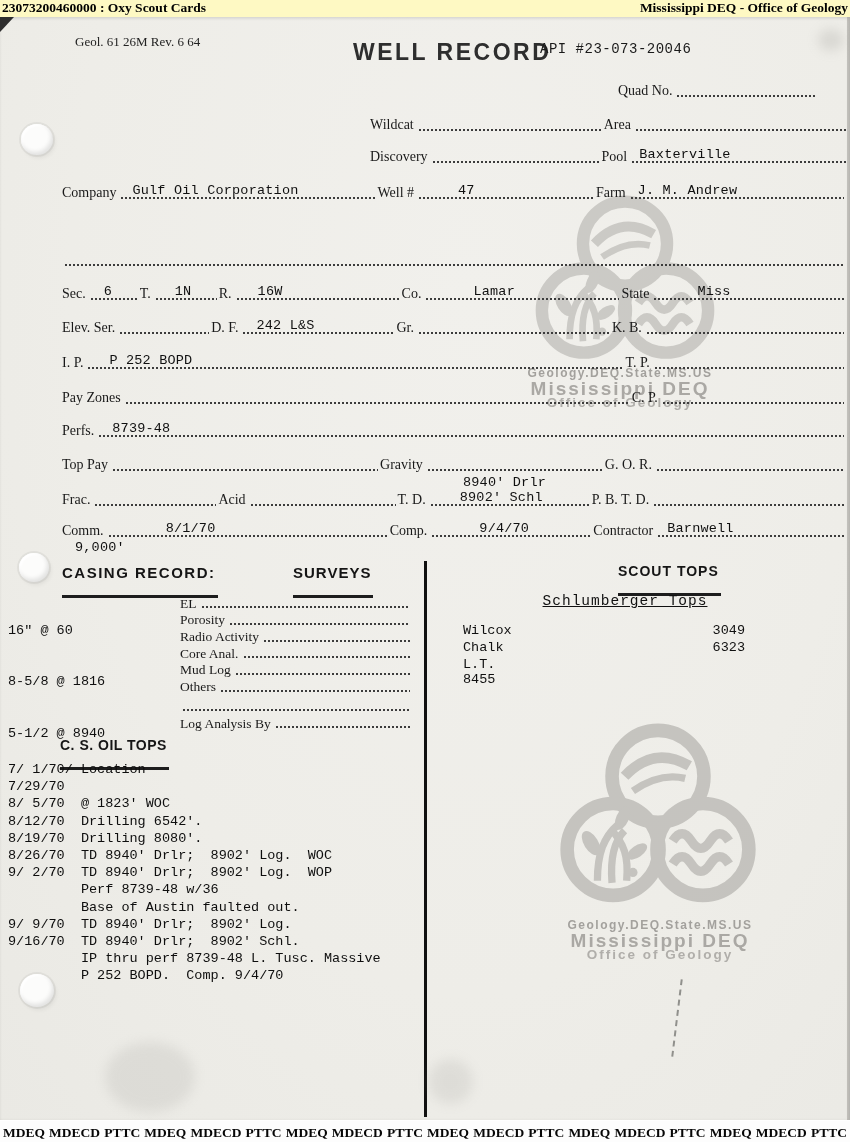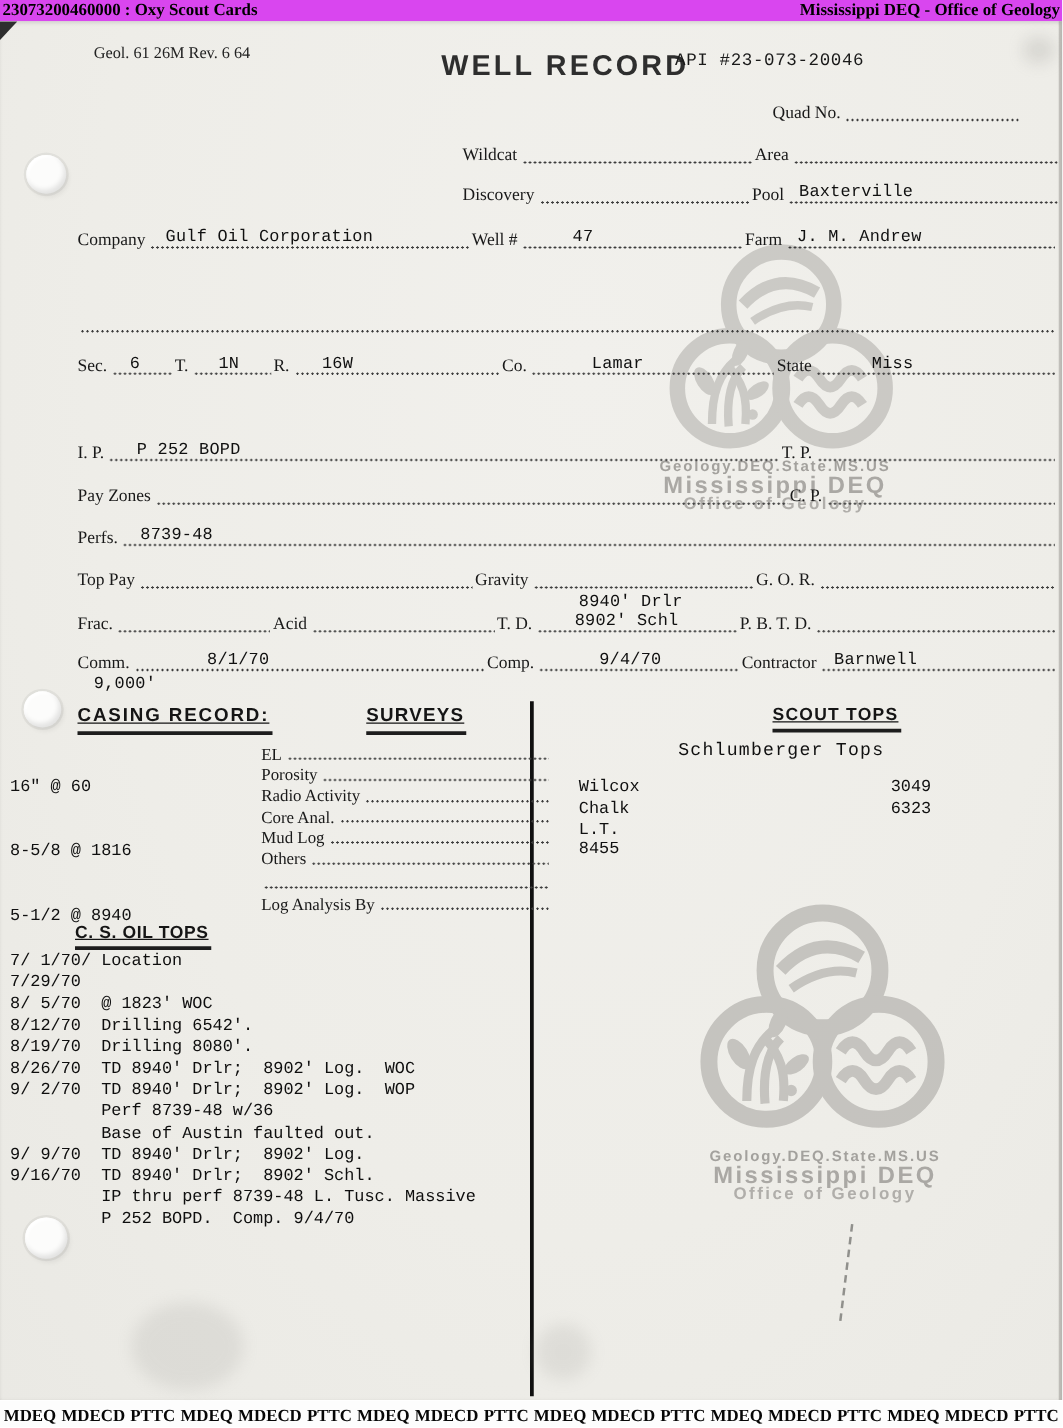--- a/index.html
+++ b/index.html
@@ -1,19 +1,19 @@
 <!DOCTYPE html>
 <html><head>
 <meta charset="utf-8">
 <style>
   html,body{margin:0;padding:0;background:#fff;}
   .page{position:relative;width:850px;height:1142px;background:#fff;overflow:hidden;
         font-family:"Liberation Serif",serif;}
   
-  .topbar{position:absolute;top:0;left:0;width:850px;height:17px;background:#d946ef;
+  .topbar{position:absolute;top:0;left:0;width:850px;height:17px;background:#fef9c3;
           display:flex;justify-content:space-between;align-items:flex-start;
           font:bold 13.5px "Liberation Serif",serif;color:#000;padding:0 2px;box-sizing:border-box;}
   .footer{position:absolute;top:1121px;left:0;width:850px;height:21px;background:#fdfdfd;
           display:flex;justify-content:space-between;align-items:flex-end;
           font:bold 13.5px "Liberation Serif",serif;color:#070707;padding:0 3px 1px 3px;box-sizing:border-box;}
   
   .paper{position:absolute;top:17px;left:0;width:850px;height:1103px;
          background:radial-gradient(ellipse at 55% 25%, #f1f0ec 0%, #eeede8 60%, #eae9e4 100%);
          box-shadow:inset 0 2px 3px rgba(0,0,0,.08), inset -2px 0 3px rgba(0,0,0,.06);}
   .corner-wedge{position:absolute;left:0;top:0;width:14px;height:15px;background:#2e2e2e;
@@ -35,32 +35,32 @@
   .lbl{font:14px "Liberation Serif",serif;color:#191919;white-space:nowrap;line-height:15px;padding-right:2px;}
   .dots{position:relative;flex:1 1 auto;height:3px;align-self:flex-end;margin:0 2px 1px 2px;
         background-image:radial-gradient(circle,#3c3c3c 0.9px,rgba(0,0,0,0) 1.15px);
         background-size:4px 2.4px;background-repeat:repeat-x;background-position:0 100%;}
   .val{position:absolute;bottom:1px;font:13.5px "Liberation Mono","DejaVu Sans Mono",monospace;
        color:#101010;white-space:pre;letter-spacing:.2px;}
   .mono-abs{position:absolute;font:13.5px "Liberation Mono","DejaVu Sans Mono",monospace;
             color:#101010;white-space:pre;letter-spacing:.2px;}
   
   .sec-head{position:absolute;font:bold 15px "Liberation Sans",sans-serif;color:#151515;
-            letter-spacing:1.5px;border-bottom:3px solid #1d1d1d;padding:0 2px 4px 0;text-decoration:underline;}
+            letter-spacing:1.5px;border-bottom:3px solid #1d1d1d;padding:0 2px 14px 0;}
   .divider-v{position:absolute;left:424px;top:544px;width:2.5px;height:556px;background:#101010;}
   
   .casing-list{position:absolute;left:8px;top:570px;font:13.5px "Liberation Mono","DejaVu Sans Mono",monospace;
                color:#101010;line-height:17.3px;white-space:pre;}
-  .surveys-list{position:absolute;left:180px;top:577px;width:232px;margin-left:29px;}
+  .surveys-list{position:absolute;left:180px;top:577px;width:232px;}
   .srow{display:flex;align-items:flex-end;height:16.7px;}
   .slbl{font:13.5px "Liberation Serif",serif;color:#191919;white-space:nowrap;line-height:14px;padding-right:2px;}
   .srow .dots{margin-bottom:2px;}
   .srow.gap{margin-top:3px;}
   .scout-sub{position:absolute;left:430px;top:576px;width:390px;text-align:center;
-             font:14.5px "Liberation Mono","DejaVu Sans Mono",monospace;color:#101010;letter-spacing:1px;}
+             font:14.5px "Liberation Mono","DejaVu Sans Mono",monospace;color:#101010;letter-spacing:1px;text-decoration:underline;}
   .scout-row{position:absolute;left:463px;width:282px;display:flex;justify-content:space-between;
              font:13.5px "Liberation Mono","DejaVu Sans Mono",monospace;color:#101010;}
   .oiltops{position:absolute;left:8px;top:744px;font:13.5px "Liberation Mono","DejaVu Sans Mono",monospace;
            color:#0e0e0e;line-height:17.2px;}
   .tline{white-space:pre;height:17.2px;}
   
   .wm-logo{position:absolute;opacity:.5;}
   .wm-text{position:absolute;text-align:center;color:#a3a19d;font-family:"Liberation Sans",sans-serif;
            font-weight:bold;}
   .wm-text .l1{font-size:12px;letter-spacing:1.5px;line-height:18px;}
@@ -202,20 +202,32 @@
       <span class="lbl">Co.</span>
       <i class="dots" style="flex:0 0 194px;">
         <span class="val" style="left:48px;">Lamar</span>
       </i>
       <span class="lbl">State</span>
       <i class="dots">
         <span class="val" style="left:44px;">Miss</span>
       </i>
     </div>
 
+    <div class="row" style="top:302px;">
+      <span class="lbl">Elev. Ser.</span>
+      <i class="dots" style="flex:0 0 90px;"></i>
+      <span class="lbl">D. F.</span>
+      <i class="dots" style="flex:0 0 152px;">
+        <span class="val" style="left:14px;">242 L&amp;S</span>
+      </i>
+      <span class="lbl">Gr.</span>
+      <i class="dots" style="flex:0 0 192px;"></i>
+      <span class="lbl">K. B.</span>
+      <i class="dots"></i>
+    </div>
 
     <div class="row" style="top:337px;">
       <span class="lbl">I. P.</span>
       <i class="dots" style="flex:0 0 536px;">
         <span class="val" style="left:22px;">P 252 BOPD</span>
       </i>
       <span class="lbl">T. P.</span>
       <i class="dots"></i>
     </div>
 

